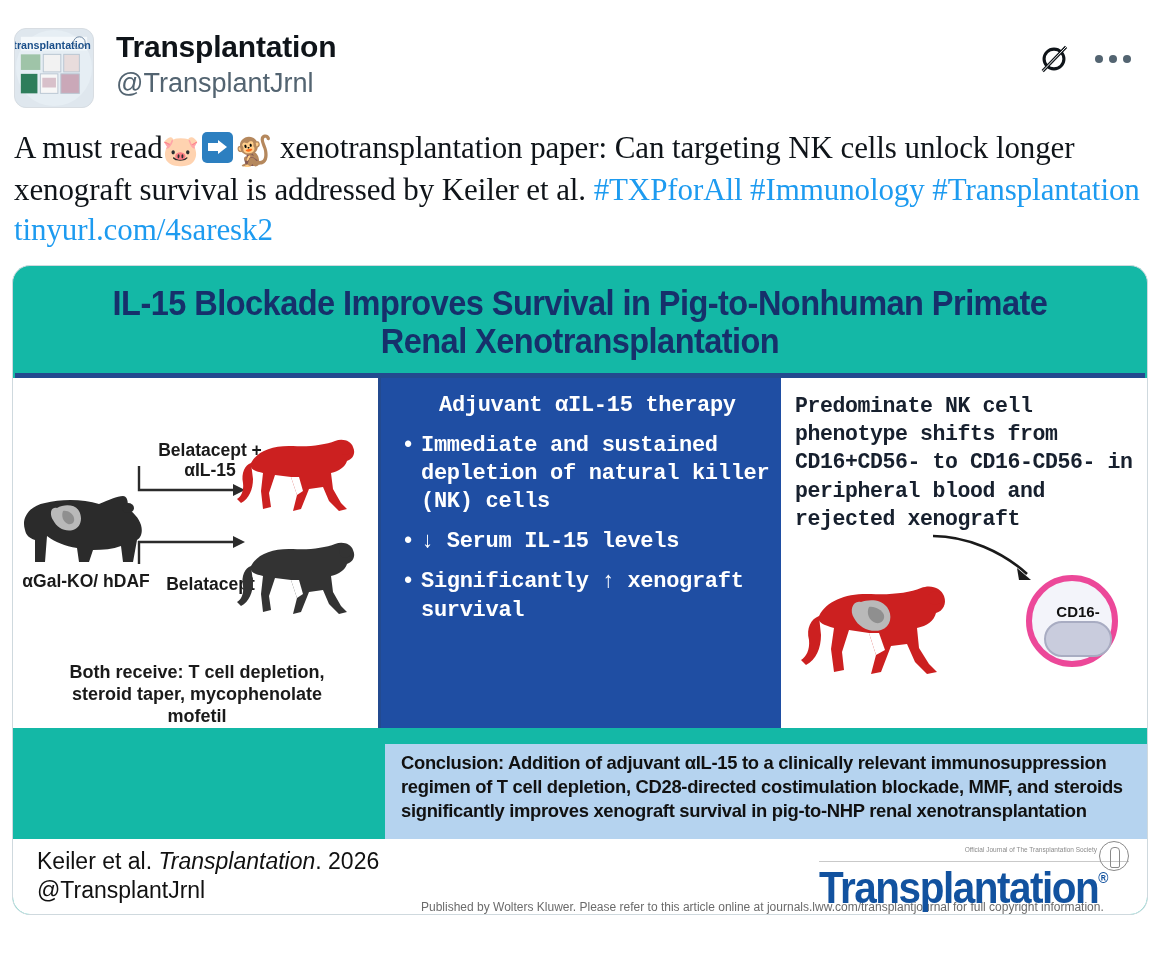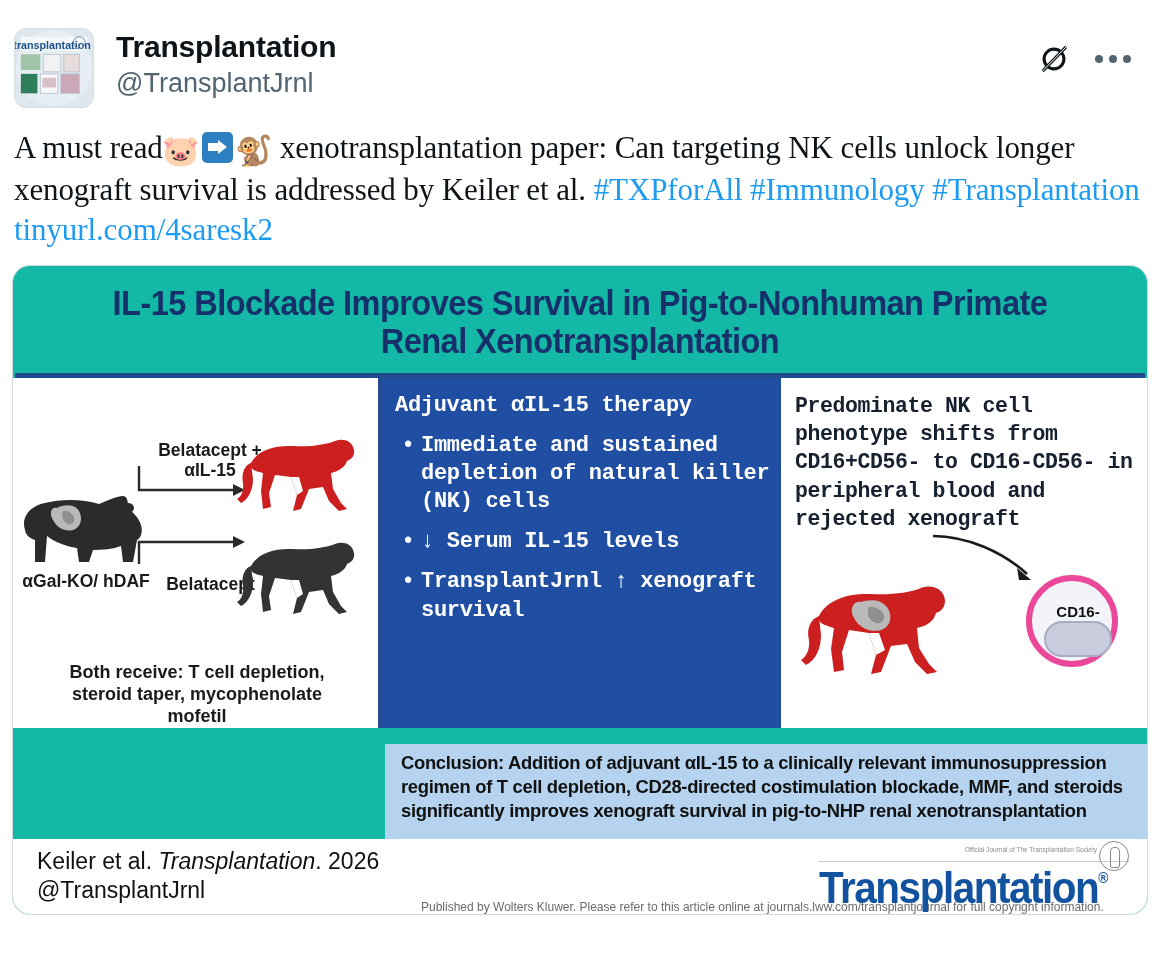--- a/index.html
+++ b/index.html
@@ -116,20 +116,21 @@
   .lbl-both { left: 28px; top: 283px; width: 312px; font-size: 18px; line-height: 1.24; }
   .monkey-red { position: absolute; left: 222px; top: 55px; width: 130px; height: 85px; }
   .monkey-blk { position: absolute; left: 222px; top: 158px; width: 130px; height: 85px; }
   .arrows { position: absolute; left: 120px; top: 82px; width: 130px; height: 110px; }
 
   
   .mid-head {
     font-family: "Liberation Mono", monospace;
     color: #ffffff; font-size: 22px; line-height: 1.28; font-weight: bold;
     letter-spacing: -0.3px;
+    margin-left: 44px;
   }
   .mid-list { margin-top: 12px; }
   .mid-item {
     font-family: "Liberation Mono", monospace;
     color: #ffffff; font-size: 22px; line-height: 1.28; font-weight: bold;
     letter-spacing: -0.3px;
     display: flex; margin-bottom: 12px;
   }
   .mid-bullet { width: 26px; flex: 0 0 26px; text-align: center; }
   .mid-txt { flex: 1; }
@@ -302,21 +303,21 @@
         <div class="mid-item">
           <span class="mid-bullet">•</span>
           <span class="mid-txt">Immediate and sustained depletion of natural killer (NK) cells</span>
         </div>
         <div class="mid-item">
           <span class="mid-bullet">•</span>
           <span class="mid-txt">↓ Serum IL-15 levels</span>
         </div>
         <div class="mid-item">
           <span class="mid-bullet">•</span>
-          <span class="mid-txt">TransplantJrnl ↑ xenograft survival</span>
+          <span class="mid-txt">Significantly ↑ xenograft survival</span>
         </div>
       </div>
     </div>
 
     <div class="ga-right">
       <div class="right-text">Predominate NK cell phenotype shifts from CD16+CD56- to CD16-CD56- in peripheral blood and rejected xenograft</div>
 
       <svg class="curve-arrow" viewBox="0 0 120 70">
         <path d="M2 6 C36 6 72 22 96 44" fill="none" stroke="#1a1a1a" stroke-width="2.6"></path>
         <path d="M86 38 L100 50 L88 50 Z" fill="#1a1a1a"></path>

